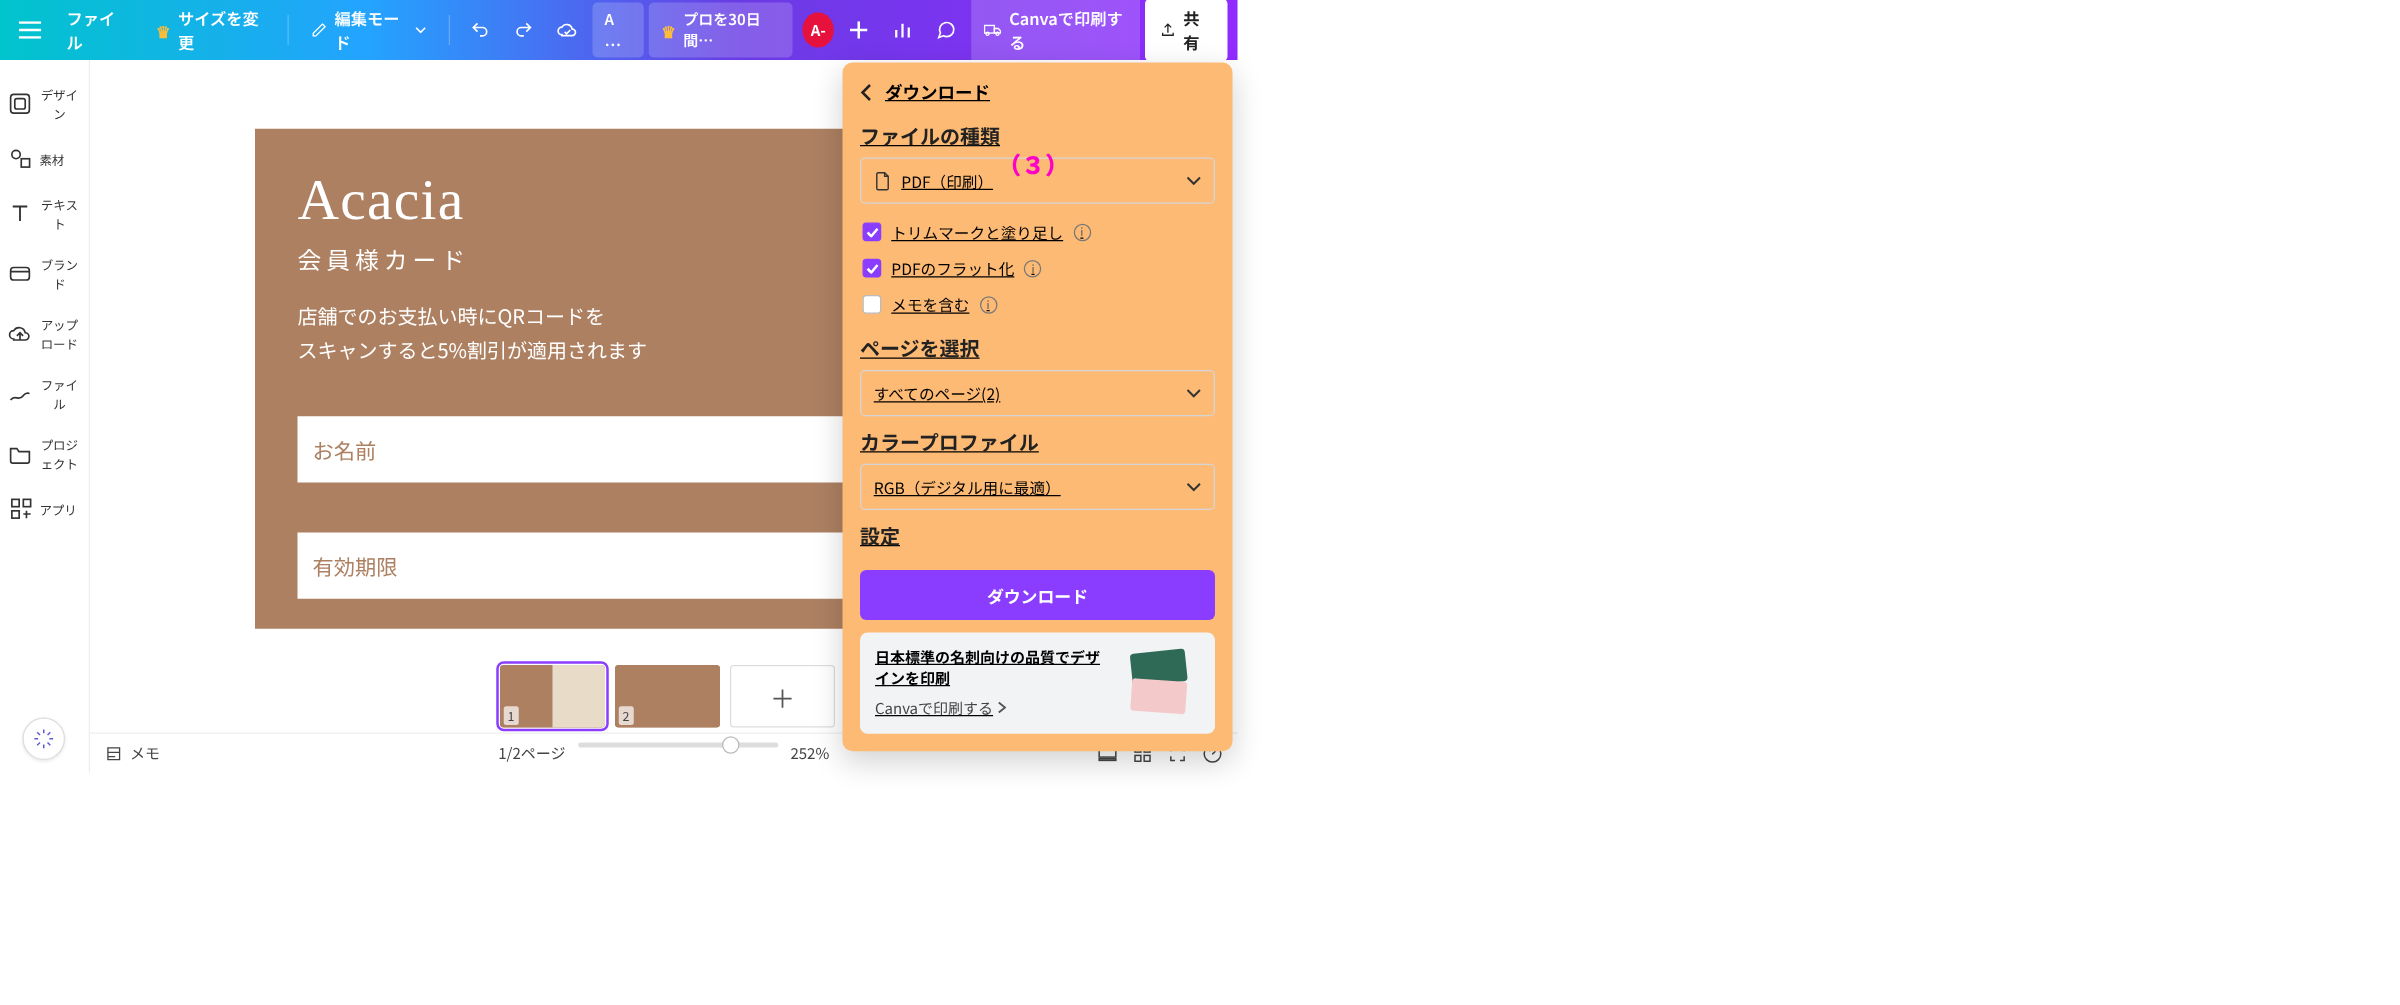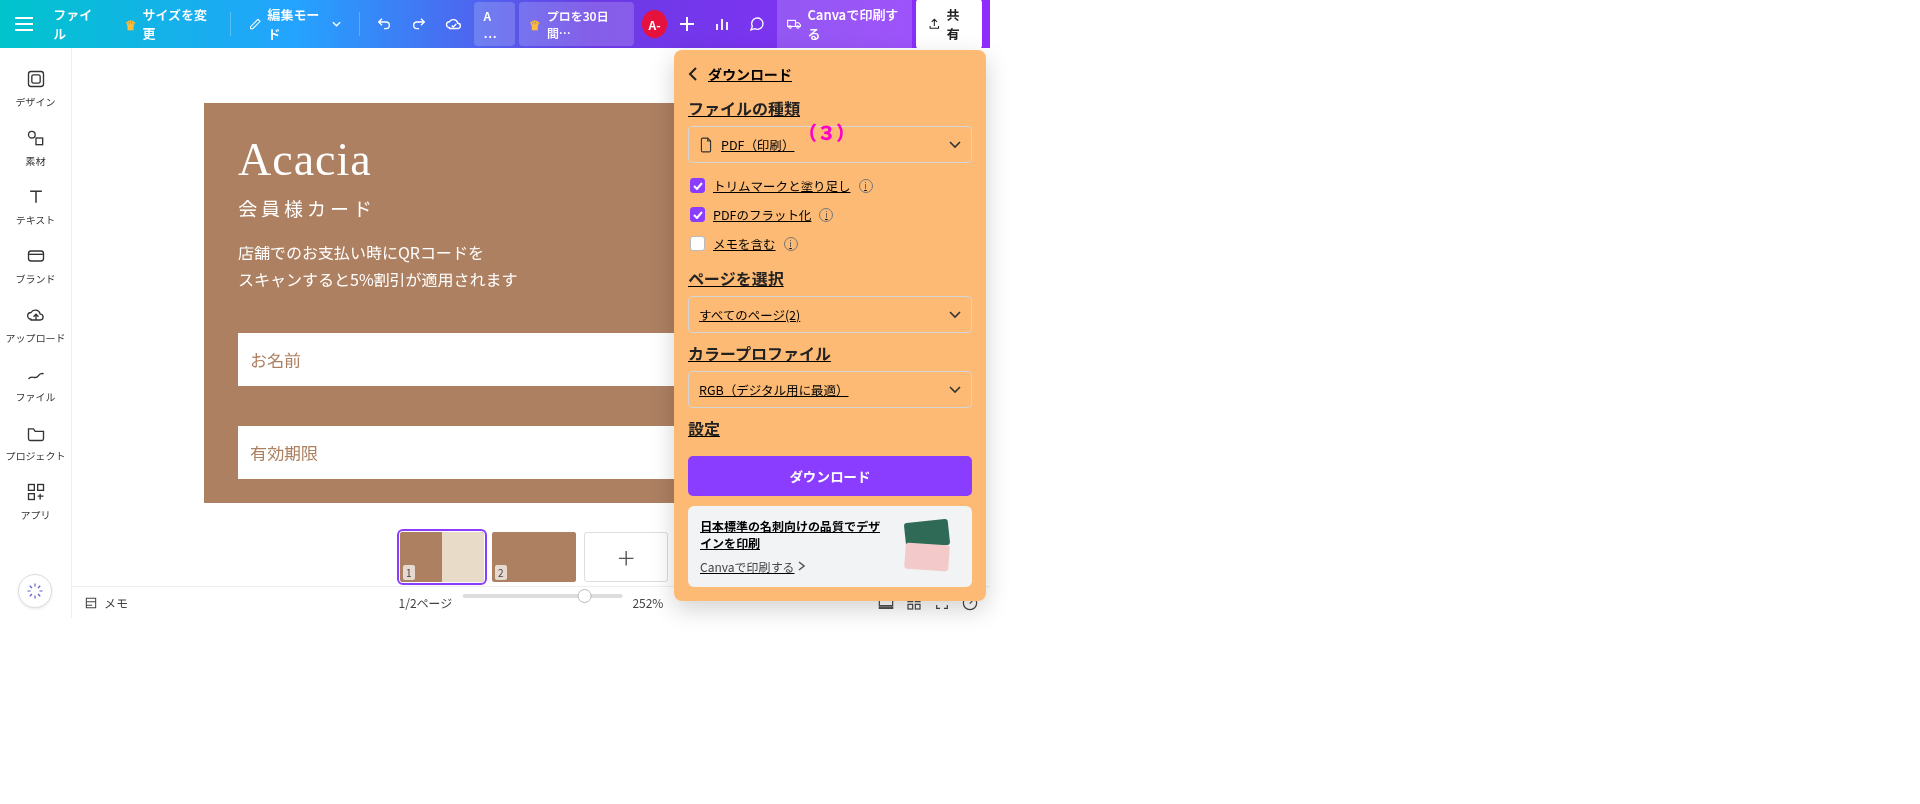--- a/index.html
+++ b/index.html
@@ -12,21 +12,21 @@
   .tb-iconbtn { width:34px; height:34px; display:flex; align-items:center; justify-content:center; border-radius:4px; cursor:pointer; color:#fff; }
   .hamburger { width:34px; height:34px; display:flex; align-items:center; justify-content:center; cursor:pointer; }
   .pill { background: rgba(255,255,255,.18); border-radius:4px; padding:5px 10px; font-size:12px; font-weight:600; display:flex; align-items:center; gap:6px; }
   .tb-divider { width:1px; height:24px; background: rgba(255,255,255,.25); margin:0 4px; }
   .avatar { width:28px; height:28px; border-radius:50%; background:#e6123d; color:#fff; display:flex; align-items:center; justify-content:center; font-size:12px; font-weight:700; }
   .tb-white { background:#fff; color:#222; border-radius:4px; padding:6px 12px; font-size:13px; font-weight:700; display:flex; align-items:center; gap:6px; }
   .crown { color:#fdbd3a; font-size:13px; }
 
   
   .sidebar { position:absolute; top:48px; left:0; width:72px; height:calc(618px - 48px); background:#fff; border-right:1px solid #eee; display:flex; flex-direction:column; align-items:center; padding-top:12px; gap:2px; }
-  .sb-item { width:60px; display:flex; flex-direction:column; align-items:center; gap:4px; padding:8px 0; cursor:pointer; border-radius:6px;text-align:center; }
+  .sb-item { width:60px; display:flex; flex-direction:row; align-items:center; gap:4px; padding:8px 0; cursor:pointer; border-radius:6px;text-align:center; }
   .sb-item span.label { font-size:10px; color:#333; }
   .sb-icon { width:22px; height:22px; display:flex; align-items:center; justify-content:center; }
 
   
   .canvas-area { position:absolute; top:48px; left:72px; right:0; bottom:32px; background:#fff; }
   .card { position:absolute; left:132px; top:55px; width:530px; height:400px; background:#ad8062; color:#fff; padding:30px 34px; }
   .card .title { font-family: 'Times New Roman', serif; font-size:46px; font-weight:400; letter-spacing:1px; margin-bottom:8px; }
   .card .subtitle { font-size:19px; letter-spacing:4px; margin-bottom:18px; }
   .card .desc { font-size:16px; line-height:1.7; margin-bottom:24px; }
   .card .field { background:#ffffff; color:#ad8062; font-size:17px; font-weight:400; padding:14px 12px; margin-bottom:18px;margin-top:40px; }

